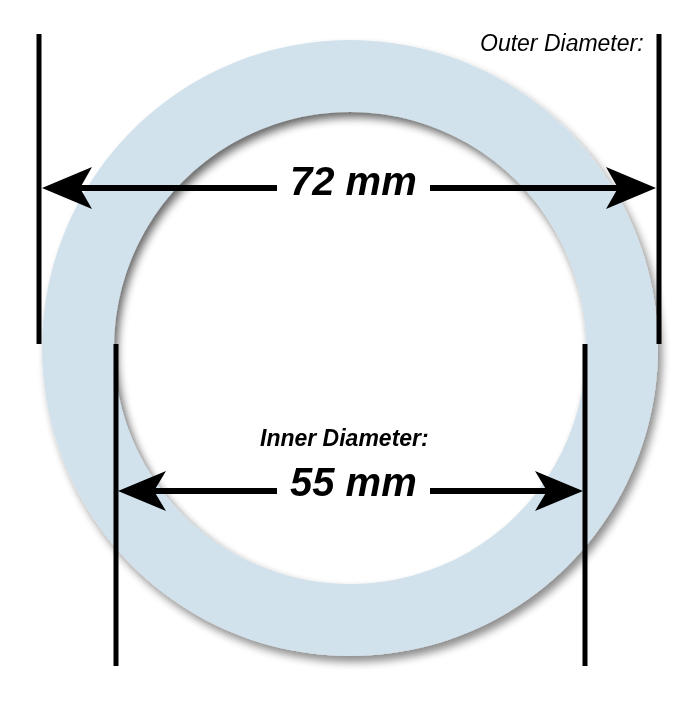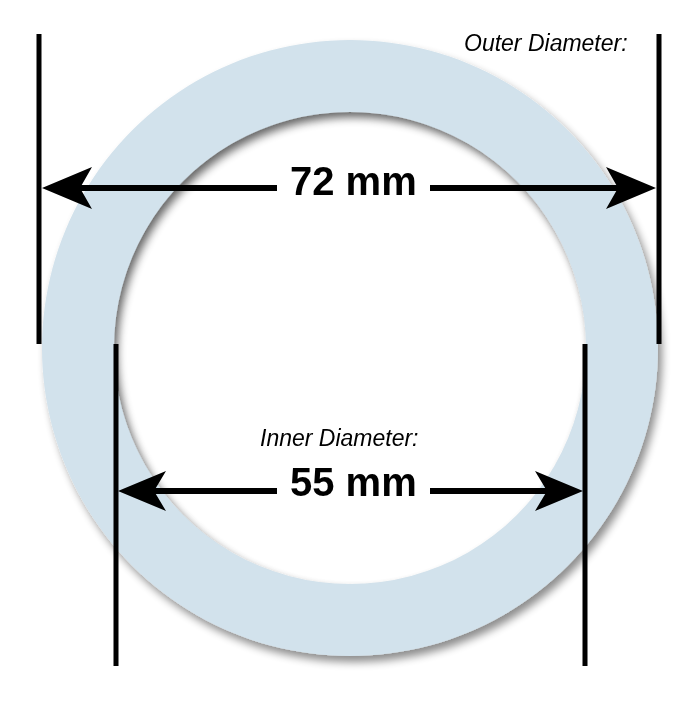--- a/index.html
+++ b/index.html
@@ -1,20 +1,20 @@
 <!DOCTYPE html>
 <html><head>
 <meta charset="utf-8">
 <style>
   html, body { margin: 0; padding: 0; background: #ffffff; }
   body { width: 700px; height: 705px; position: relative; overflow: hidden; font-family: "Liberation Sans", sans-serif; }
   svg.diagram { position: absolute; left: 0; top: 0; }
   .label { position: absolute; color: #000; white-space: nowrap; font-family: "Liberation Sans", sans-serif; }
   .caption { font-style: italic; font-weight: normal; font-size: 23px; }
-  .value { font-weight: bold; font-size: 40px; letter-spacing: 0px; }
+  .value { font-style: italic; font-weight: bold; font-size: 40px; letter-spacing: 0px; }
 </style>
 </head>
 <body>
 
 <svg class="diagram" width="700" height="705" viewBox="0 0 700 705">
   <defs>
     <filter id="outerShadow" x="-10%" y="-10%" width="125%" height="125%">
       <feGaussianBlur in="SourceAlpha" stdDeviation="4"></feGaussianBlur>
       <feOffset dx="4" dy="6" result="ob"></feOffset>
       <feComponentTransfer>
@@ -59,17 +59,17 @@
   <g>
     <line x1="150" y1="491" x2="277" y2="491" stroke="#000" stroke-width="6"></line>
     <polygon points="118,491 166,471 154,491 166,511" fill="#000"></polygon>
   </g>
   <g>
     <line x1="430" y1="491" x2="550" y2="491" stroke="#000" stroke-width="6"></line>
     <polygon points="583,491 535,471 547,491 535,511" fill="#000"></polygon>
   </g>
 </svg>
 
-<div class="label caption" style="left:464px; top:30px;">Outer Diameter:</div>
+<div class="label caption" style="left:480px; top:30px;">Outer Diameter:</div>
 <div class="label value" style="left:290px; top:159px;">72 mm</div>
 
-<div class="label caption" style="left:260px; top:425px;">Inner Diameter:</div>
+<div class="label caption" style="left:260px; top:425px;font-weight:bold;">Inner Diameter:</div>
 <div class="label value" style="left:290px; top:460px;text-align:center;">55 mm</div>
 
 </body></html>

